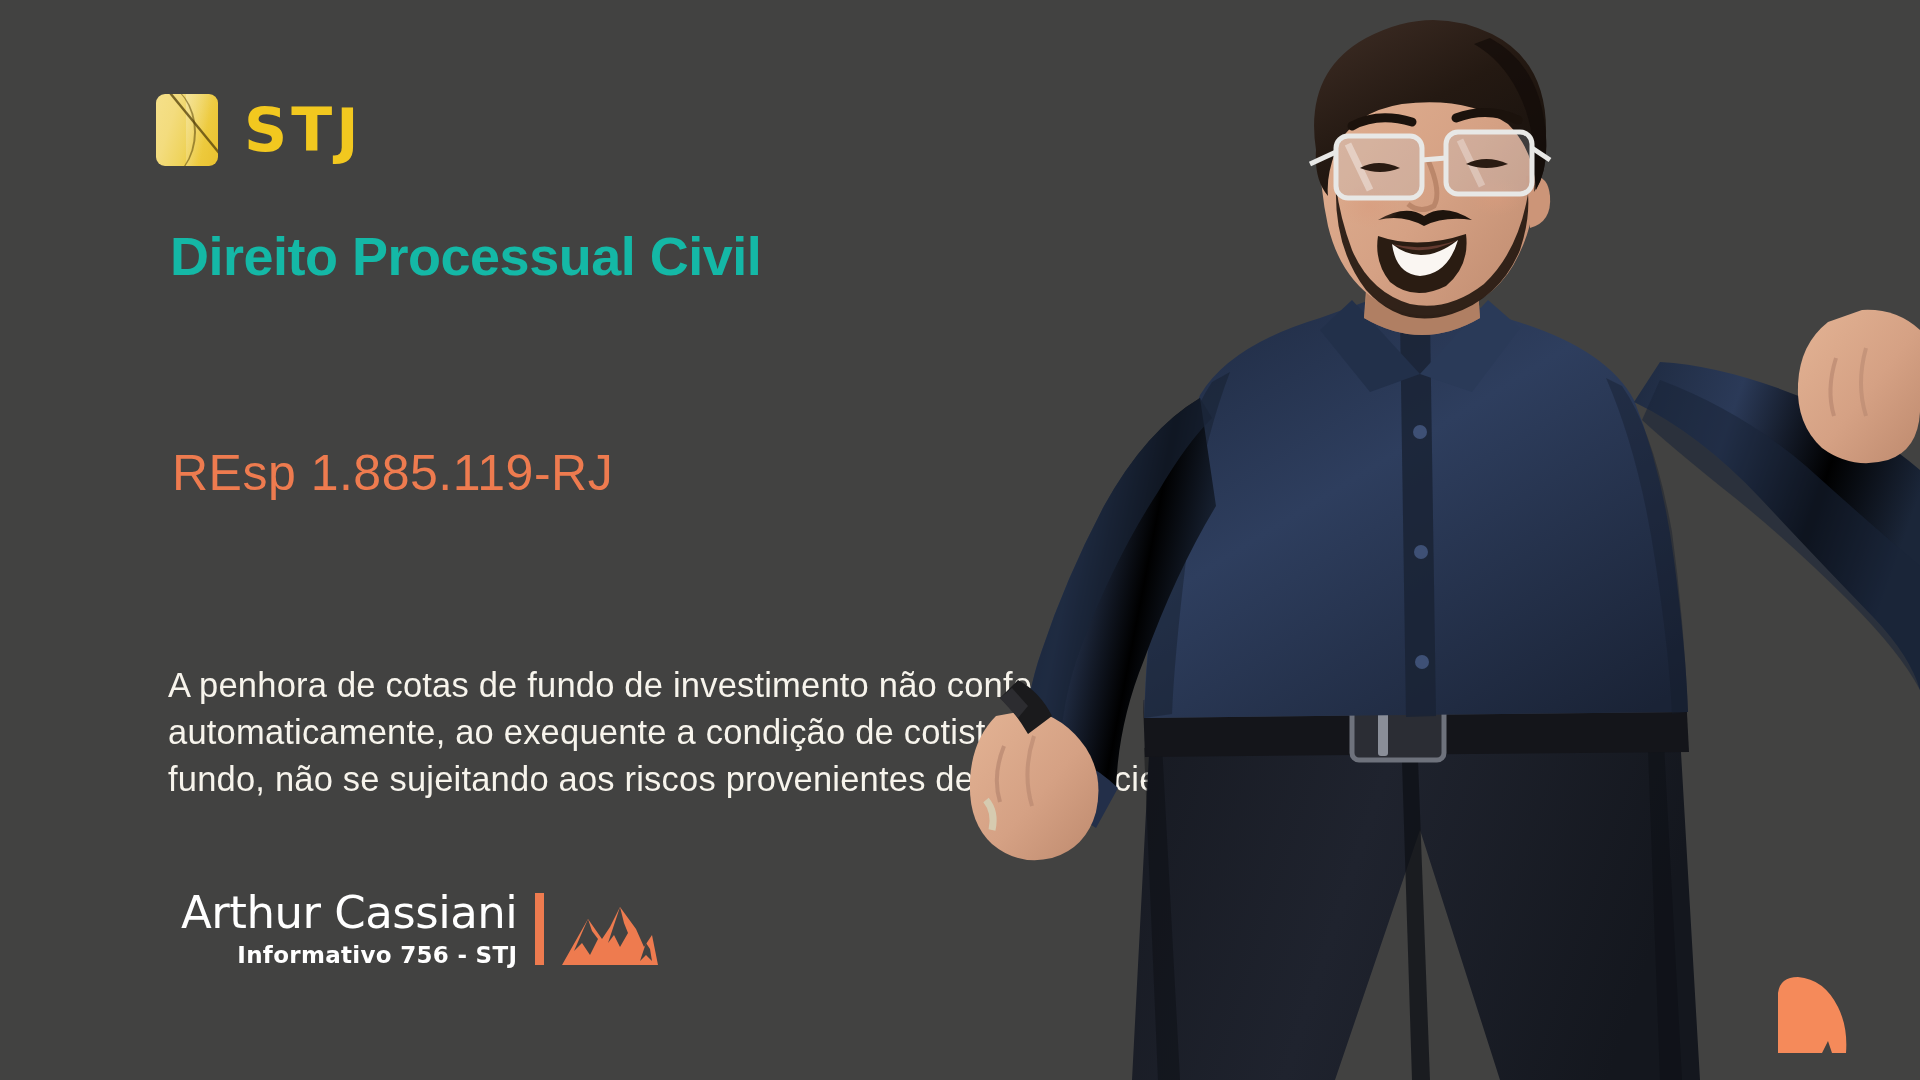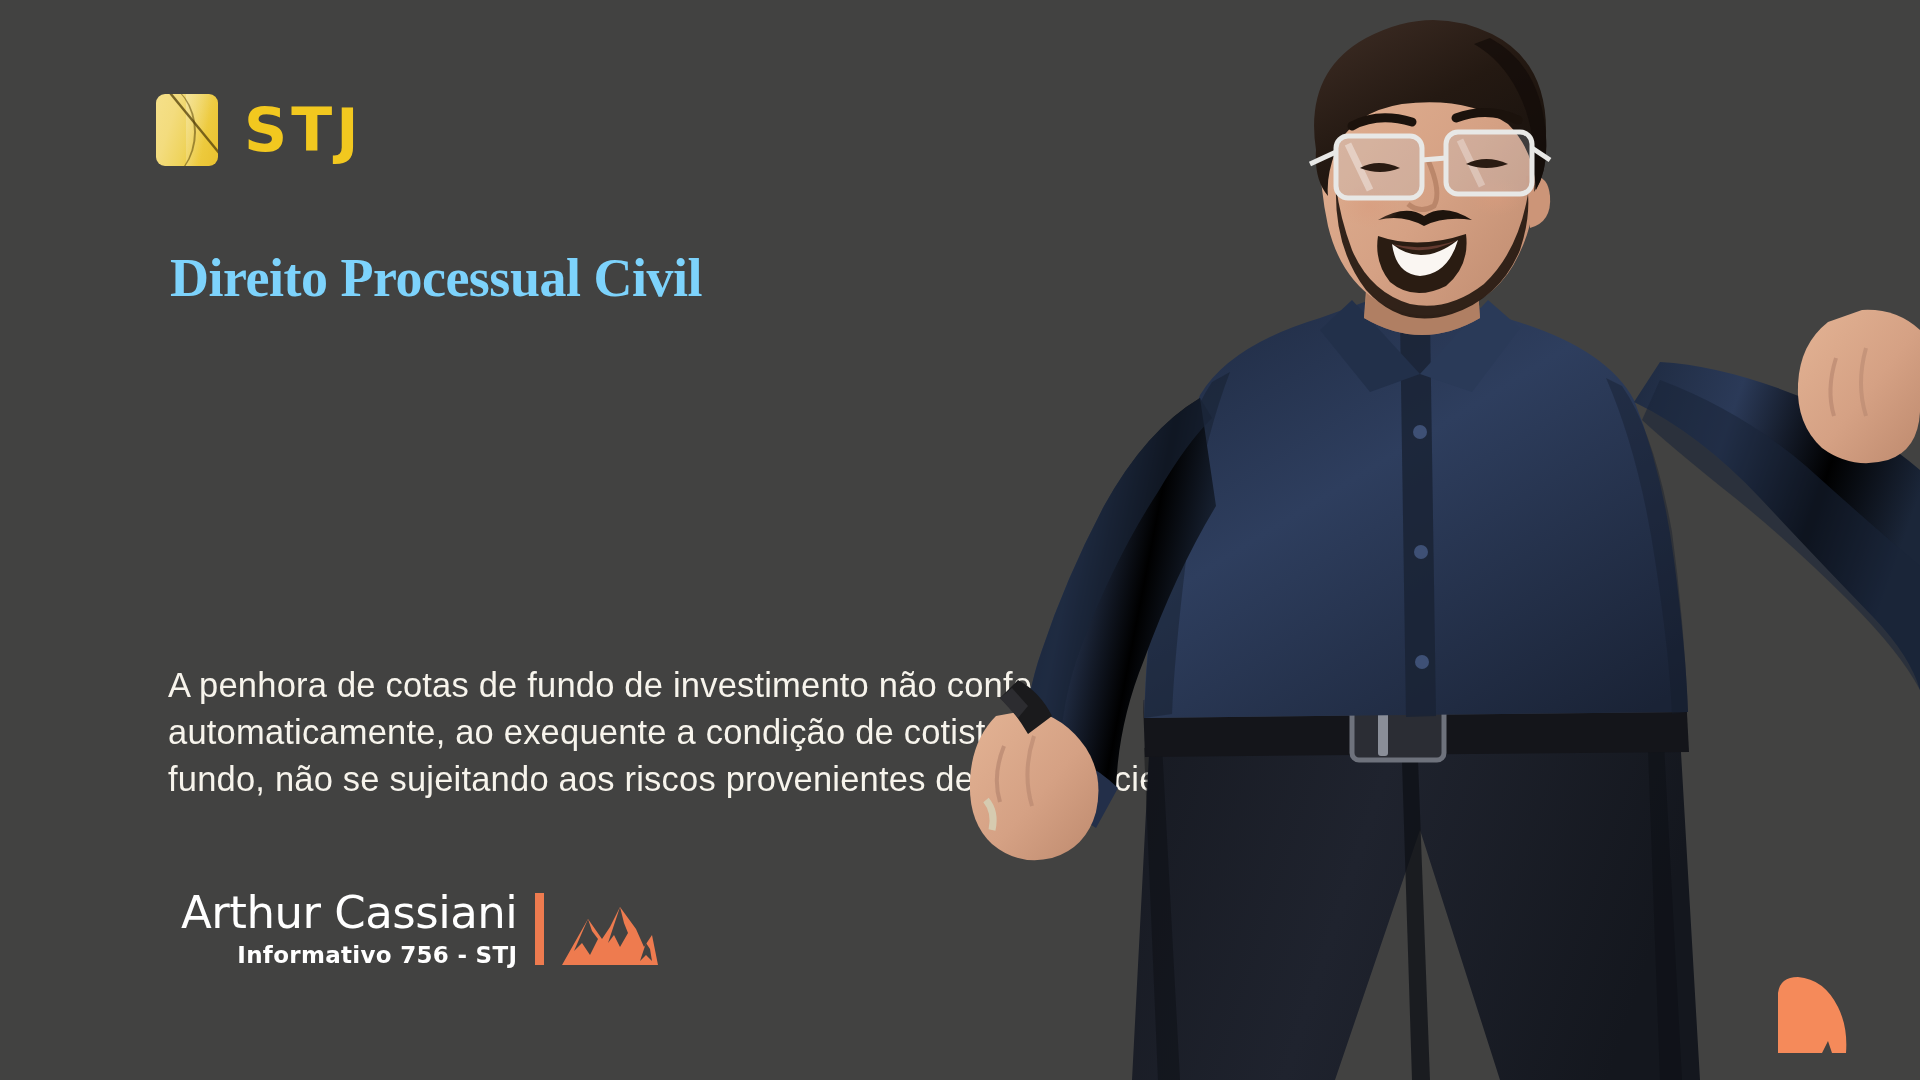--- a/index.html
+++ b/index.html
@@ -63,28 +63,27 @@
     letter-spacing:4px;
     color:#F2C81F;
     line-height:1;
   }
 
   
   .headline {
     position:absolute;
     left:170px;
     top:228px;
-    font-family:Liberation Serif, serif;
+    font-family:Liberation Sans, sans-serif;
     font-weight:bold;
     font-size:54px;
     letter-spacing:-0.5px;
-    color:#7dd3fc;
+    color:#14b8a6;
     line-height:1.05;
     white-space:nowrap;
-    margin-top:22px;
   }
 
   
   .case-number {
     position:absolute;
     left:172px;
     top:447px;
     font-family:"Liberation Sans", sans-serif;
     font-weight:normal;
     font-size:50px;
@@ -177,20 +176,21 @@
       <div class="arc"></div>
       <svg class="diag" viewBox="0 0 106 106">
         <line x1="14" y1="10" x2="86" y2="98" stroke="rgba(80,62,8,0.75)" stroke-width="2.4"></line>
       </svg>
     </div>
     <span class="stj-word">STJ</span>
   </div>
 
   <h1 class="headline">Direito Processual Civil</h1>
 
+  <div class="case-number">REsp 1.885.119-RJ</div>
 
   <div class="body-text">
     <span class="ln">A penhora de cotas de fundo de investimento não confere,</span>
     <span class="ln">automaticamente, ao exequente a condição de cotista desse</span>
     <span class="ln">fundo, não se sujeitando aos riscos provenientes dessa espécie</span>
   </div>
 
   <div class="presenter">
     <svg viewBox="0 0 1020 1080" preserveAspectRatio="xMinYMin slice">
       <defs>

